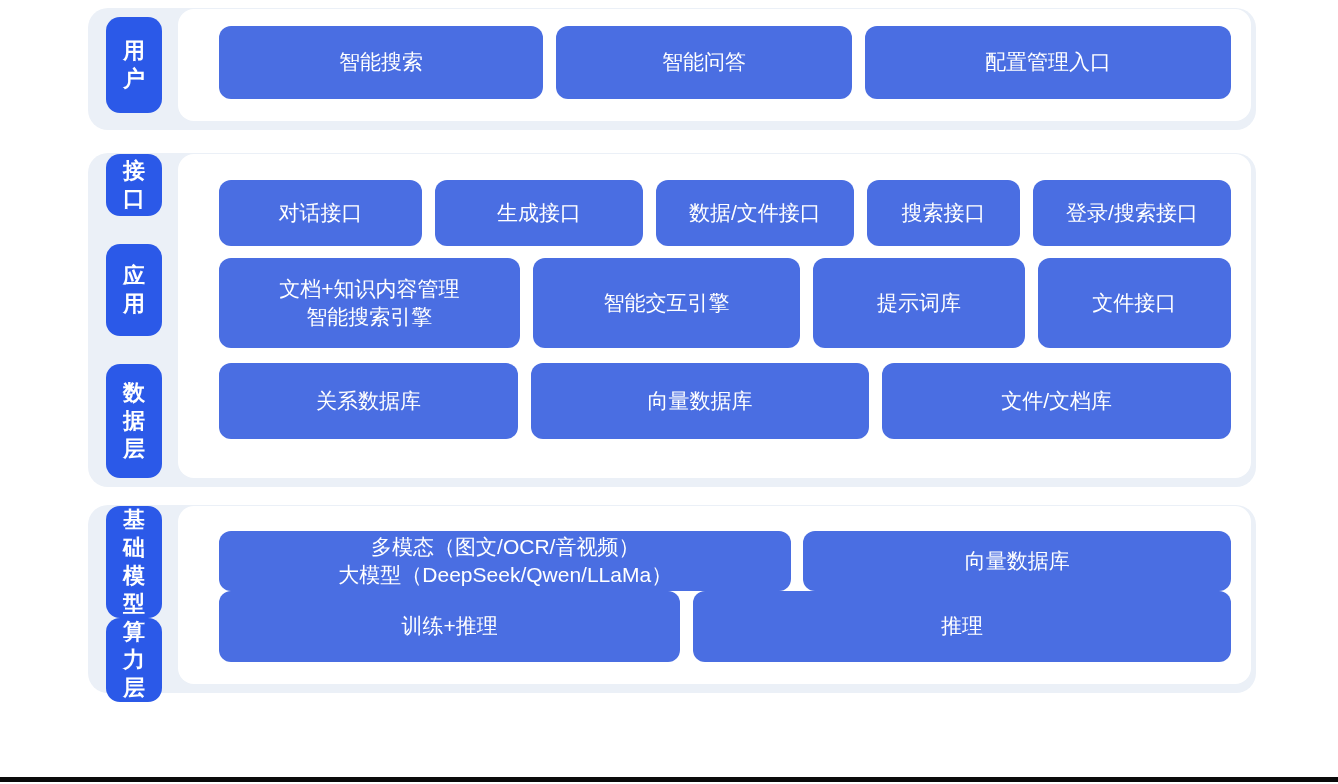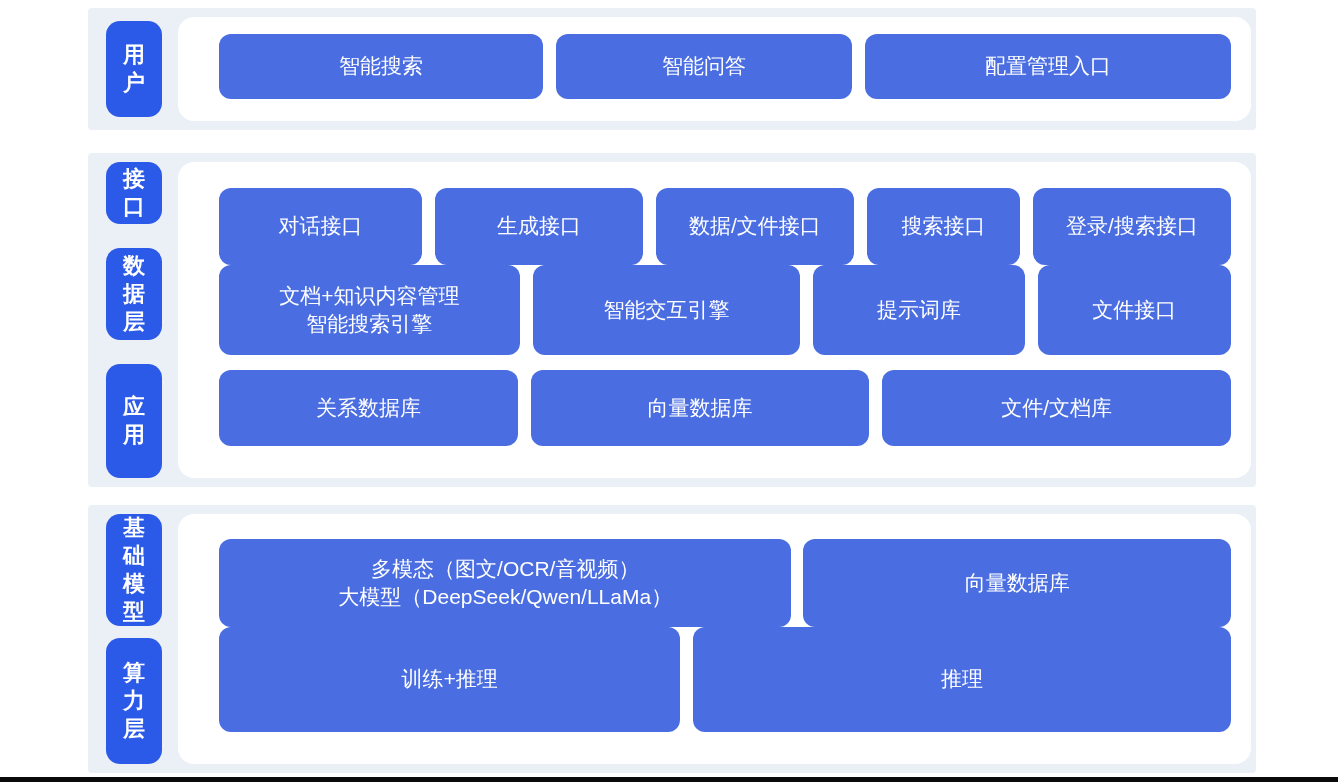--- a/index.html
+++ b/index.html
@@ -3,26 +3,26 @@
 <meta charset="utf-8">
 <style>
   html,body{margin:0;padding:0;}
   body{
     width:1338px;height:784px;position:relative;background:#ffffff;
     font-family:"Liberation Sans",sans-serif;overflow:hidden;
     --btn:#4A6EE2;--lbl:#2B59E8;--grp:#EBF0F7;--panel:#ffffff;--txt:#ffffff;
   }
   .group{
     position:absolute;left:88px;width:1168px;background:var(--grp);
-    border-radius:4px;display:flex;align-items:stretch;
-    padding:9px 5px 9px 18px;box-sizing:border-box;
+    border-radius:20px;display:flex;align-items:stretch;
+    padding:1px 5px 9px 18px;box-sizing:border-box;
   }
   #g1{top:8px;height:122px;}
   #g2{top:153px;height:334px;}
-  #g3{top:505px;height:268px;}
+  #g3{top:505px;height:188px;}
   .label-col{
     width:56px;margin-right:16px;display:flex;flex-direction:column;
     justify-content:space-between;flex:none;
   }
   #g1 .label-col{justify-content:center;}
   .layer-label{
     width:56px;background:var(--lbl);border-radius:14px;
     display:flex;align-items:center;justify-content:center;
     color:var(--txt);font-size:22px;font-weight:700;box-sizing:border-box;
   }
@@ -36,21 +36,21 @@
   #g3 .layer-label:nth-child(2){height:126px;}
   .panel{
     flex:1;background:var(--panel);border-radius:16px;box-sizing:border-box;
     display:flex;flex-direction:column;
   }
   #g1 .panel{padding:17px 20px 22px 41px;}
   #g2 .panel{padding:26px 20px 25px 41px;}
   #g3 .panel{padding:25px 20px 22px 41px;}
   .row{display:flex;gap:13px;}
   #g1 .row{flex:1;}
-  #g2 .row1{height:77px;margin-bottom:0;}
+  #g2 .row1{height:66px;margin-bottom:12px;}
   #g2 .row2{height:90px;margin-bottom:15px;}
   #g2 .row3{height:76px;}
   #g3 .row1{height:88px;gap:12px;}
   #g3 .row2{height:105px;}
   .block{
     background:var(--btn);border-radius:12px;color:var(--txt);
     display:flex;align-items:center;justify-content:center;
     text-align:center;font-size:21px;line-height:1.35;white-space:pre-line;
     box-sizing:border-box;
   }
@@ -75,24 +75,24 @@
     </div>
   </div>
 </div>
 
 <div id="g2" class="group">
   <div class="label-col">
     <div class="layer-label">
         <span>接口</span>
       </div>
     <div class="layer-label">
-        <span>数据层</span>
+        <span>应用</span>
       </div>
     <div class="layer-label">
-        <span>应用</span>
+        <span>数据层</span>
       </div>
   </div>
   <div class="panel">
     <div class="row row1">
       <div class="block" style="flex:204 1 0;">对话接口</div>
       <div class="block" style="flex:209 1 0;">生成接口</div>
       <div class="block" style="flex:199 1 0;">数据/文件接口</div>
       <div class="block" style="flex:154 1 0;">搜索接口</div>
       <div class="block" style="flex:199 1 0;">登录/搜索接口</div>
     </div>

